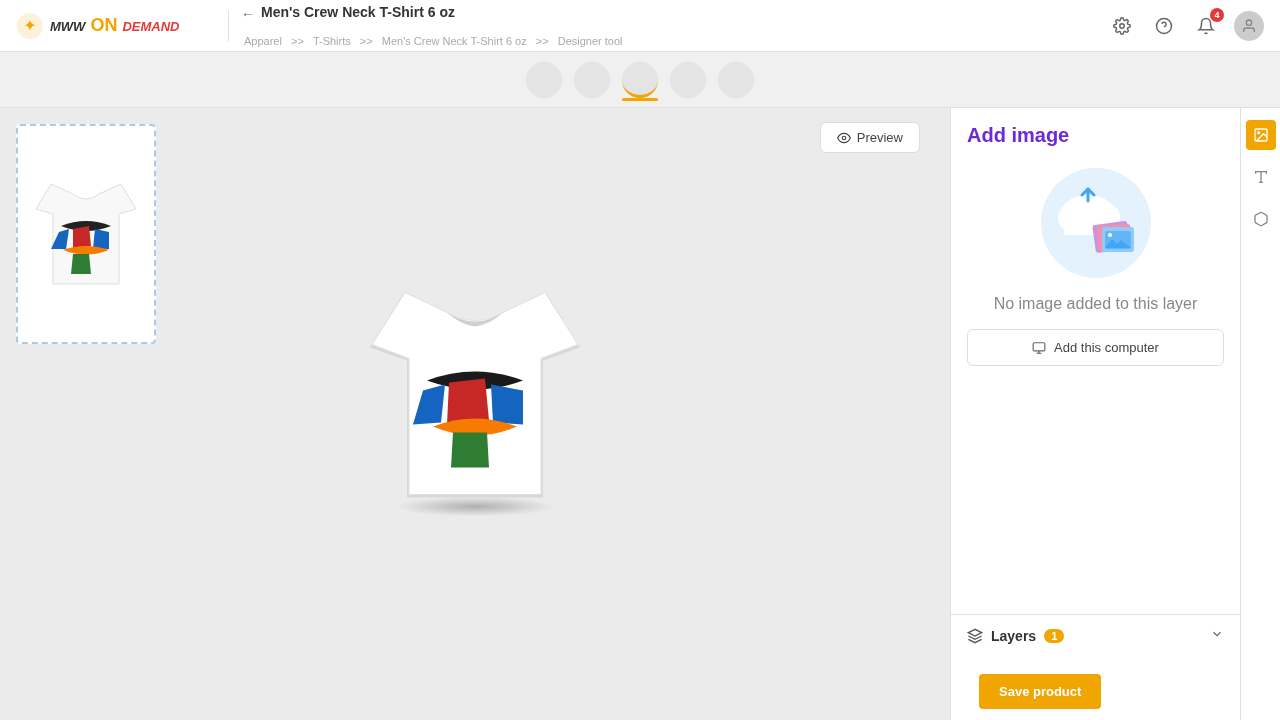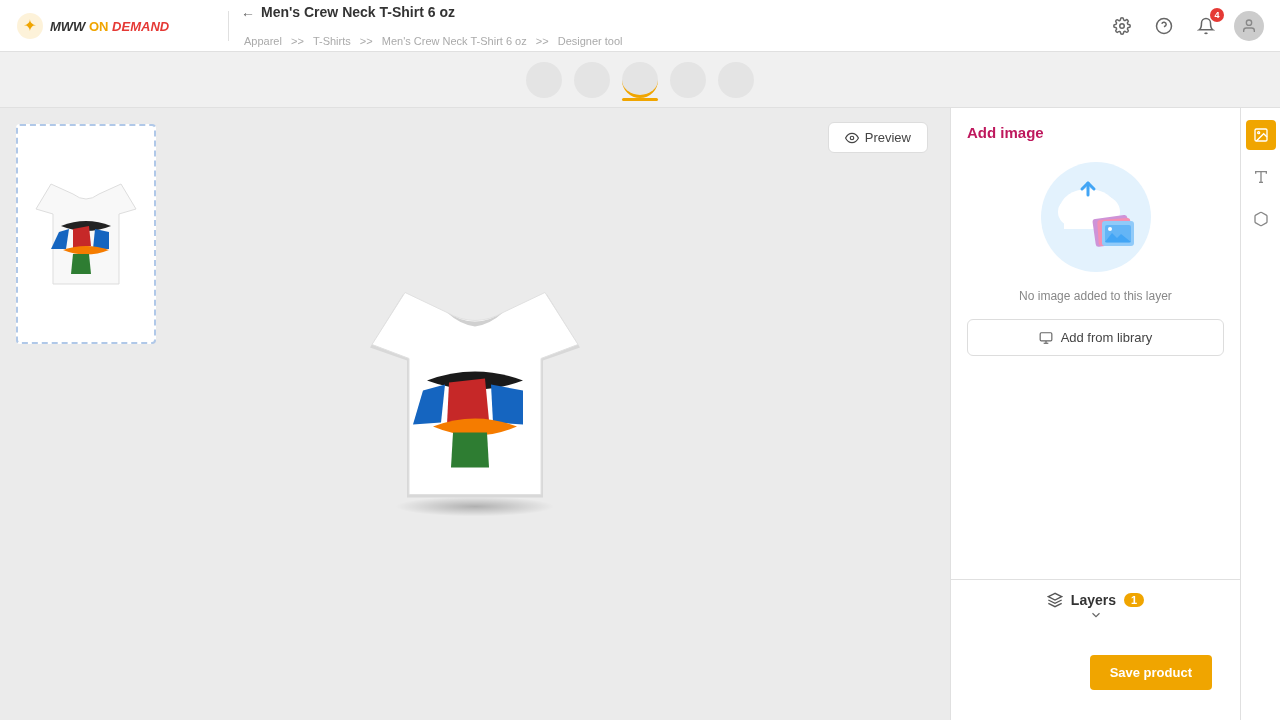--- a/index.html
+++ b/index.html
@@ -165,21 +165,21 @@
       display: flex;
       align-items: center;
       justify-content: center;
       overflow: hidden;
     }
 
     
     .preview-btn {
       position: absolute;
       top: 14px;
-      right: 22px;
+      right: 30px;
       background: #fff;
       border: 1px solid #ddd;
       border-radius: 6px;
       padding: 7px 16px;
       font-size: 13px;
       cursor: pointer;
       display: flex;
       align-items: center;
       gap: 6px;
       color: #444;
@@ -193,36 +193,36 @@
       border-left: 1px solid #e0e0e0;
       display: flex;
       flex-direction: column;
     }
     .panel-content {
       flex: 1;
       padding: 16px;
       overflow-y: auto;
     }
     .panel-title {
-      font-size: 15px;
+      font-size: 20px;
       font-weight: 600;
-      color: #be185d;
+      color: #6d28d9;
       margin-bottom: 16px;
     }
     .upload-illustration {
       width: 120px;
       height: 120px;
       margin: 0 auto 12px;
       display: flex;
       align-items: center;
       justify-content: center;
     }
     .no-image-text {
       text-align: center;
-      font-size: 12px;
+      font-size: 16px;
       color: #888;
       margin-bottom: 16px;
     }
     .panel-btn {
       width: 100%;
       padding: 10px;
       border: 1px solid #ddd;
       background: #fff;
       border-radius: 6px;
       font-size: 13px;
@@ -231,25 +231,24 @@
       display: flex;
       align-items: center;
       justify-content: center;
       gap: 8px;
       margin-bottom: 10px;
     }
 
     
     .layers-section {
       border-top: 1px solid #e0e0e0;
-      padding: 12px 0;
+      padding: 12px 16px;
       display: flex;
       align-items: center;
       justify-content: space-between;
-      flex-direction: column;
     }
     .layers-label {
       font-size: 14px;
       font-weight: 600;
       color: #333;
       display: flex;
       align-items: center;
       gap: 8px;
     }
     .layers-badge {
@@ -325,21 +324,21 @@
 <body>
 
 <div class="header">
   <div class="logo-area">
 
     <svg class="logo-icon" viewBox="0 0 28 28">
       <circle cx="14" cy="14" r="13" fill="#f0a500" opacity="0.15"></circle>
       <text x="14" y="19" text-anchor="middle" font-size="16" fill="#f0a500">✦</text>
     </svg>
     <div>
-      <span class="logo-mww" style="font-size:13px;font-weight:800;font-style:italic;">MWW</span><span class="logo-on" style="font-size:13px;font-weight:800;"> ON </span><span class="logo-demand" style="font-size:13px;font-weight:800;font-style:italic;">DEMAND</span>
+      <span class="logo-mww" style="font-size:13px;font-weight:800;font-style:italic;">MWW</span><span class="logo-on" style="font-size:18px;font-weight:800;"> ON </span><span class="logo-demand" style="font-size:13px;font-weight:800;font-style:italic;">DEMAND</span>
     </div>
   </div>
   <div class="header-divider"></div>
   <div class="header-nav">
     <div class="product-title">
       <span class="back-arrow">←</span>
       <span style="font-size:14px;font-weight:600;color:#333;">Men's Crew Neck T-Shirt 6 oz</span>
     </div>
     <div class="breadcrumb">
       <span>Apparel</span>
@@ -476,21 +475,21 @@
       </div>
 
       <div class="no-image-text">No image added to this layer</div>
 
       <button class="panel-btn">
         <svg width="14" height="14" viewBox="0 0 24 24" fill="none" stroke="#666" stroke-width="2">
           <rect x="2" y="3" width="20" height="14" rx="2" ry="2"></rect>
             <line x1="8" y1="21" x2="16" y2="21"></line>
             <line x1="12" y1="17" x2="12" y2="21"></line>
         </svg>
-        <span>Add from library</span>
+        <span>Add this computer</span>
       </button>
 
     </div>
 
     <div class="layers-section">
       <div class="layers-label">
         <svg width="16" height="16" viewBox="0 0 24 24" fill="none" stroke="#555" stroke-width="2">
           <polygon points="12 2 2 7 12 12 22 7 12 2"></polygon>
             <polyline points="2 17 12 22 22 17"></polyline>
             <polyline points="2 12 12 17 22 12"></polyline>
@@ -498,21 +497,21 @@
         <span>Layers</span>
         <span class="layers-badge">1</span>
       </div>
       <div class="layers-expand">
         <svg width="14" height="14" viewBox="0 0 24 24" fill="none" stroke="#666" stroke-width="2">
           <polyline points="6 9 12 15 18 9"></polyline>
         </svg>
       </div>
     </div>
 
-    <div style="display:flex;justify-content:flex-end;padding:8px 12px 20px;">
+    <div style="display:flex;justify-content:flex-start;padding:8px 12px 1px;">
       <button class="save-btn">Save product</button>
     </div>
   </div>
 
   <div class="right-sidebar">
     <div class="sidebar-icon active">
       <svg width="16" height="16" viewBox="0 0 24 24" fill="none" stroke="white" stroke-width="2">
         <rect x="3" y="3" width="18" height="18" rx="2"></rect>
           <circle cx="8.5" cy="8.5" r="1.5"></circle>
           <polyline points="21 15 16 10 5 21"></polyline>

